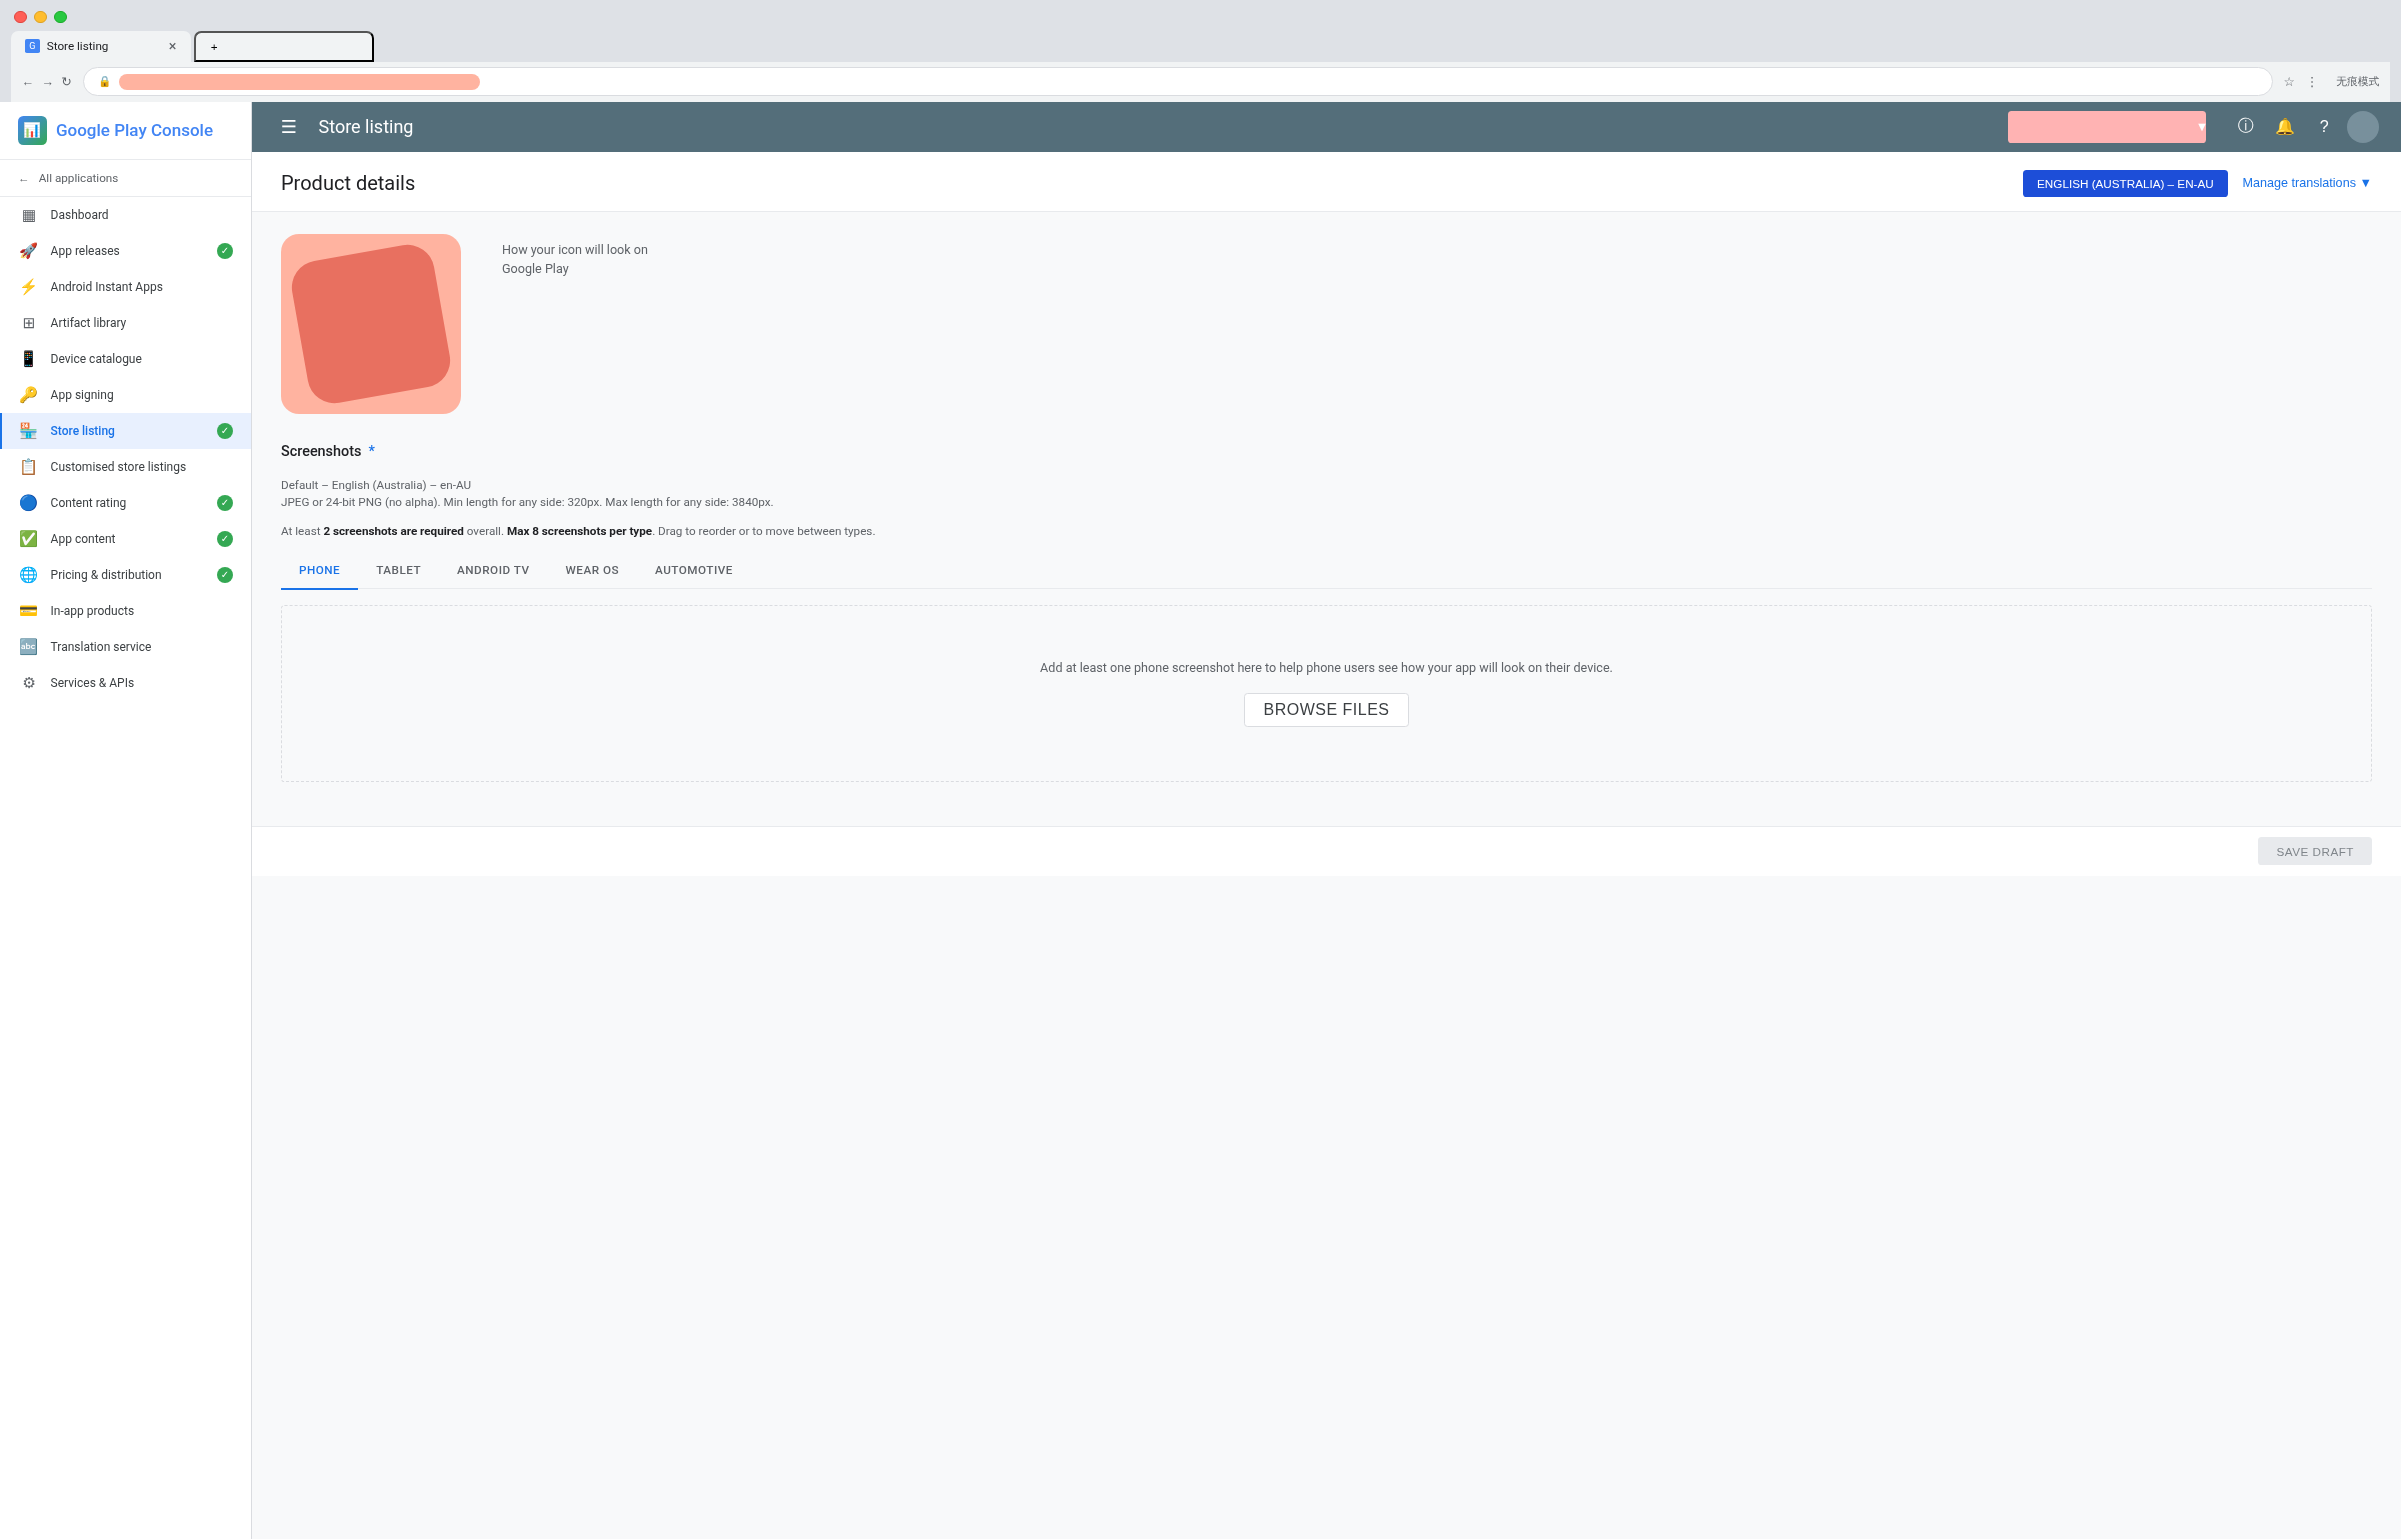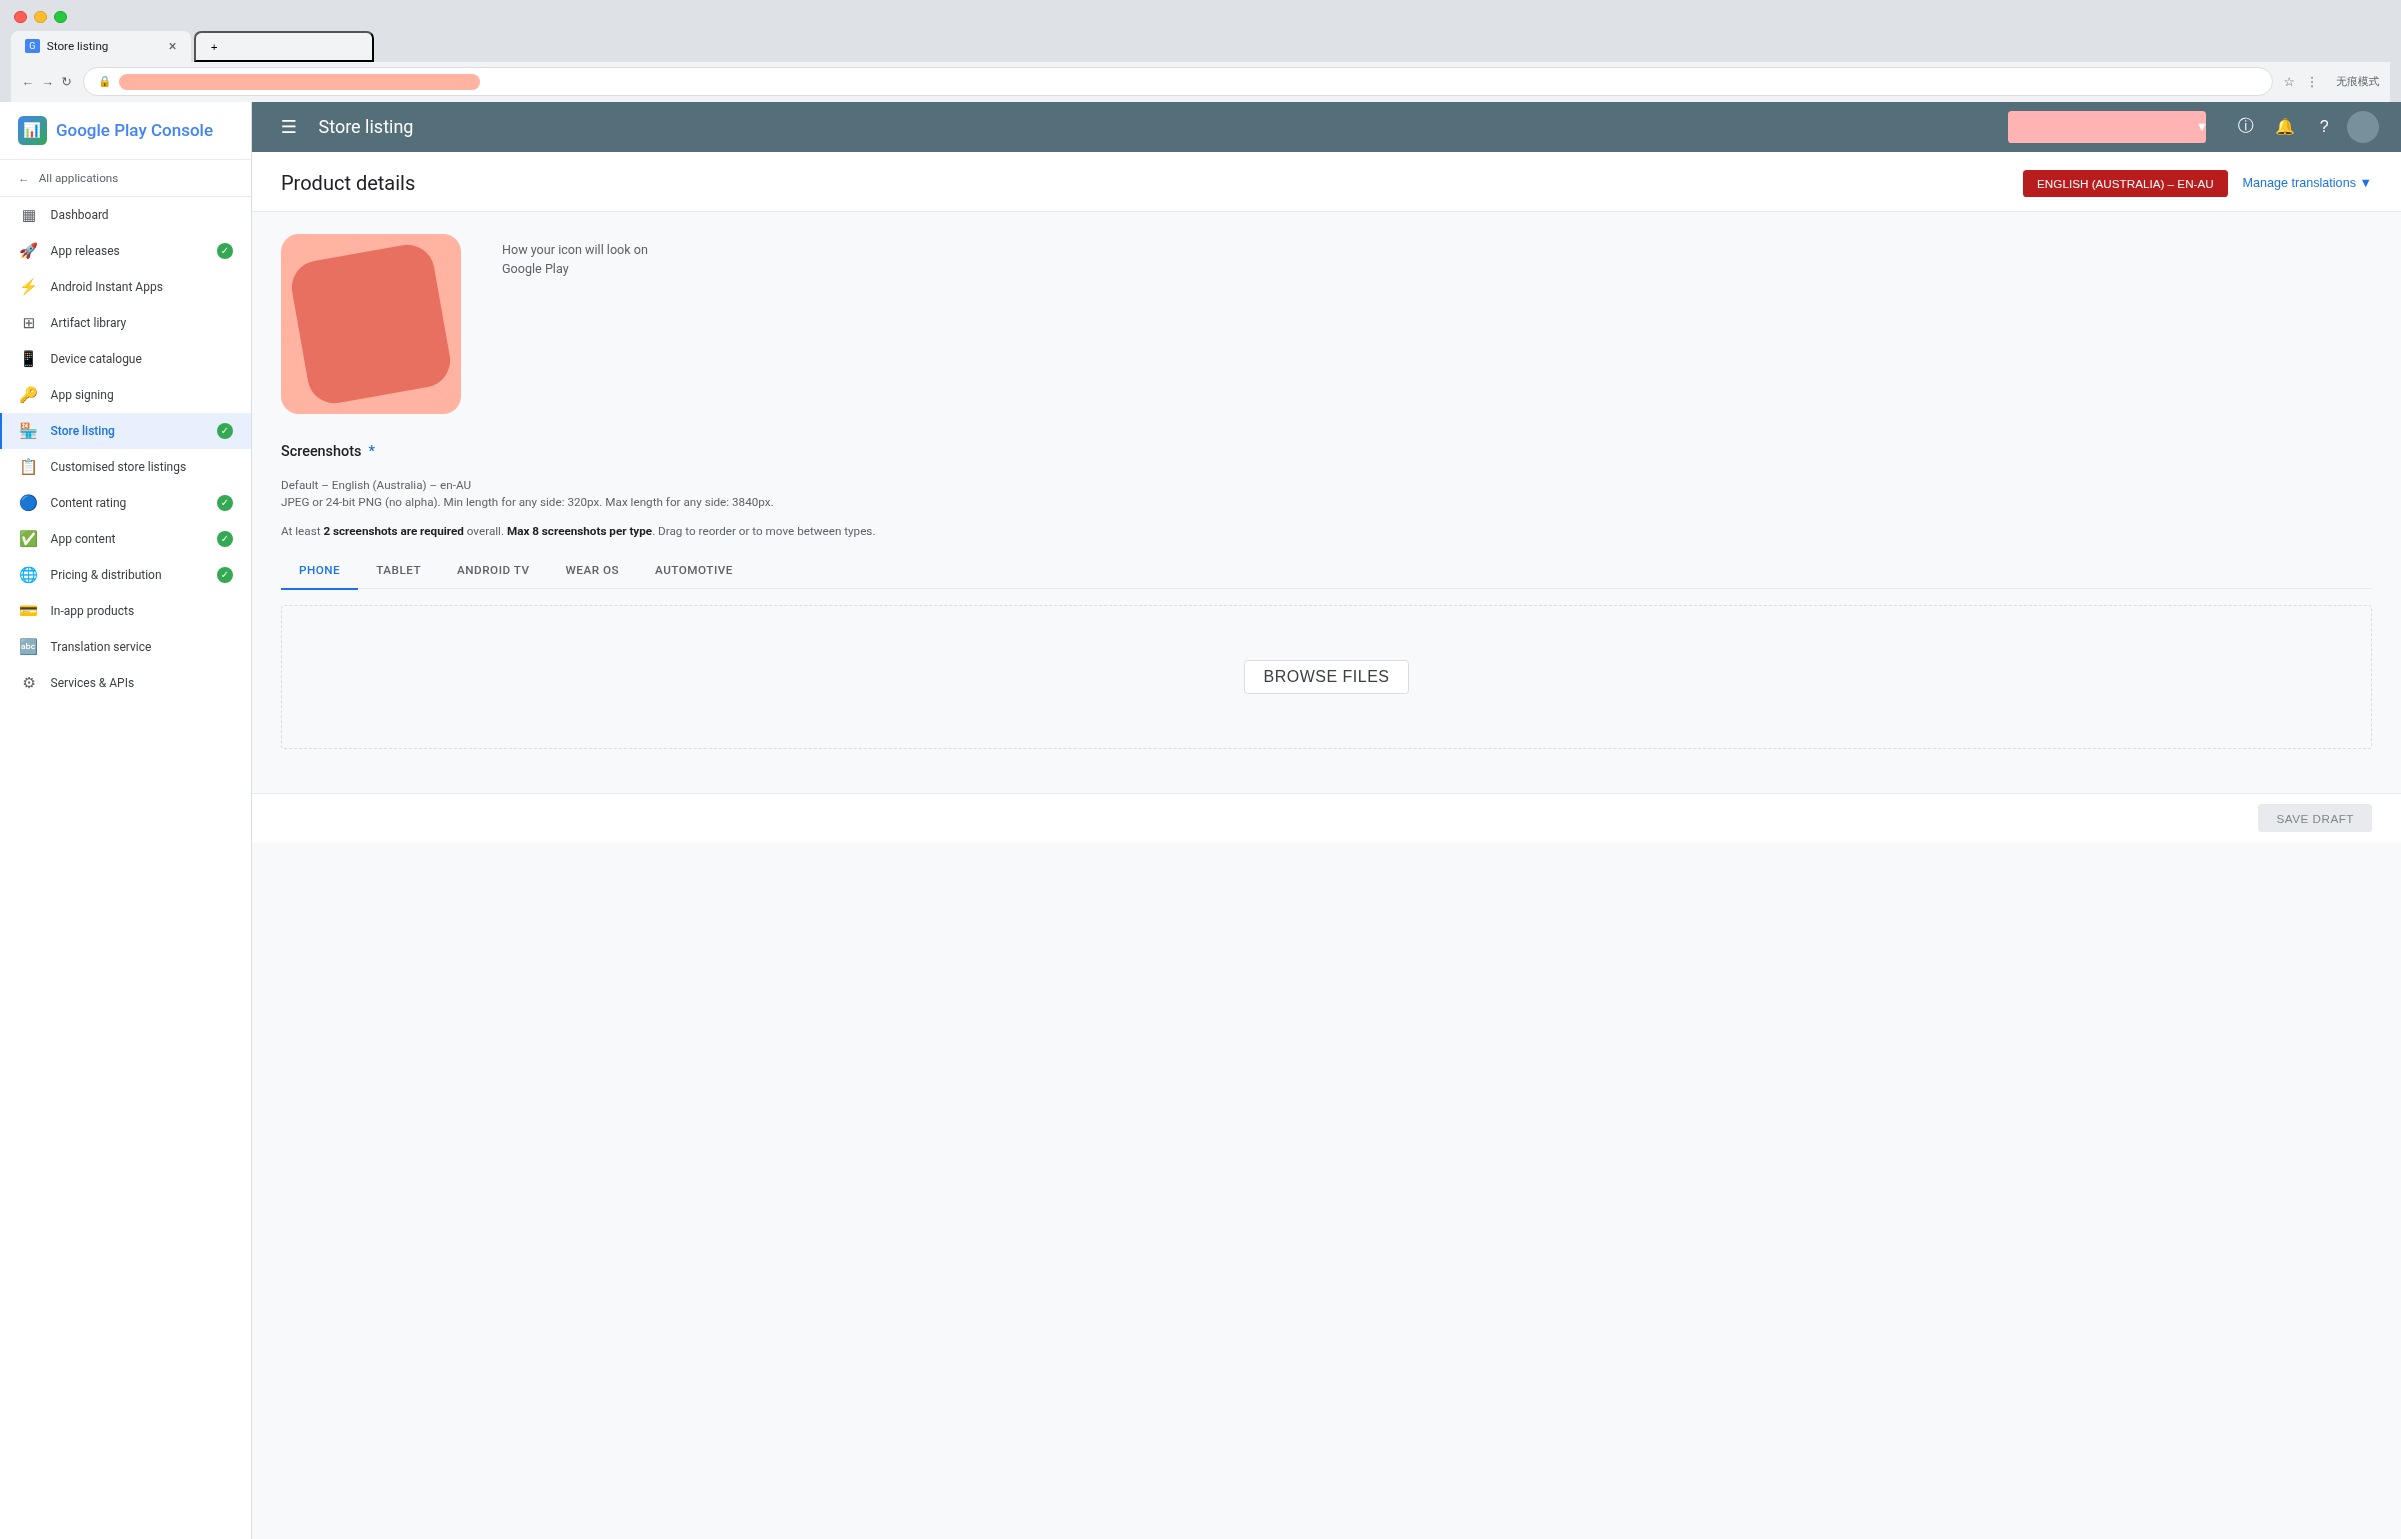--- a/index.html
+++ b/index.html
@@ -241,21 +241,21 @@
       font-size: 20px;
       font-weight: 400;
       color: #202124;
     }
     .product-details-actions {
       display: flex;
       align-items: center;
       gap: 14.4px;
     }
     .language-btn {
-      background: #b91c1c;
+      background: #1d4ed8;
       color: white;
       border: none;
       border-radius: 3.6px;
       padding: 7.2px 14.4px;
       font-size: 11.7px;
       font-weight: 500;
       cursor: pointer;
       display: flex;
       align-items: center;
       gap: 7.2px;
@@ -577,20 +577,21 @@
 
           <div class="device-tabs" id="device-tabs-container">
               <div class="device-tab active">PHONE</div>
               <div class="device-tab">TABLET</div>
               <div class="device-tab">ANDROID TV</div>
               <div class="device-tab">WEAR OS</div>
               <div class="device-tab">AUTOMOTIVE</div>
             </div>
 
           <div class="screenshot-upload-area">
+            <p class="screenshot-upload-text">Add at least one phone screenshot here to help phone users see how your app will look on their device.</p>
             <button class="browse-files-btn">BROWSE FILES</button>
           </div>
         </div>
       </div>
 
       <div class="bottom-bar">
         <button class="save-draft-btn">SAVE DRAFT</button>
       </div>
     </div>
   </div>

